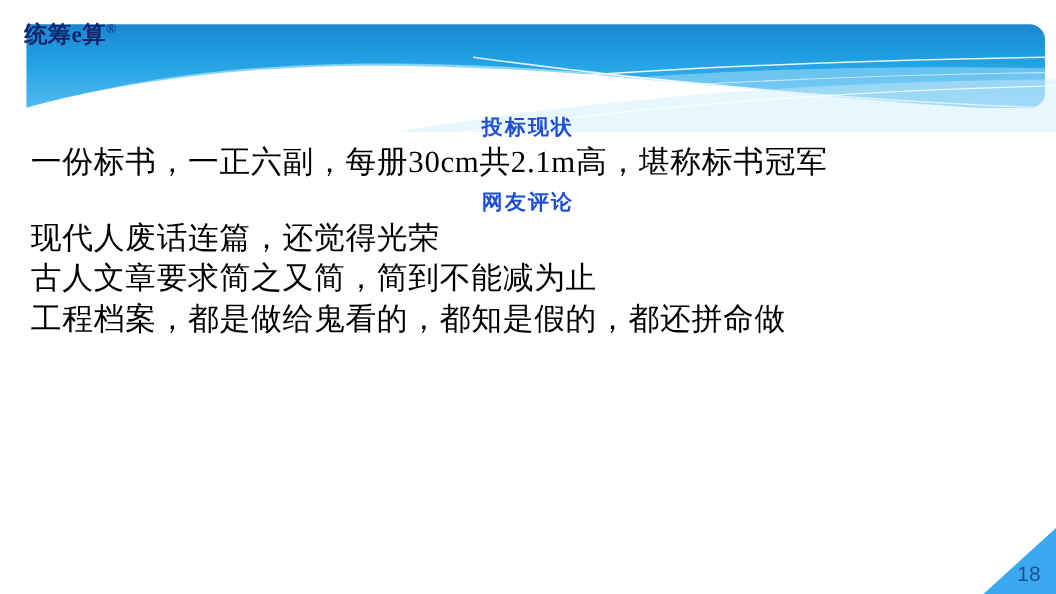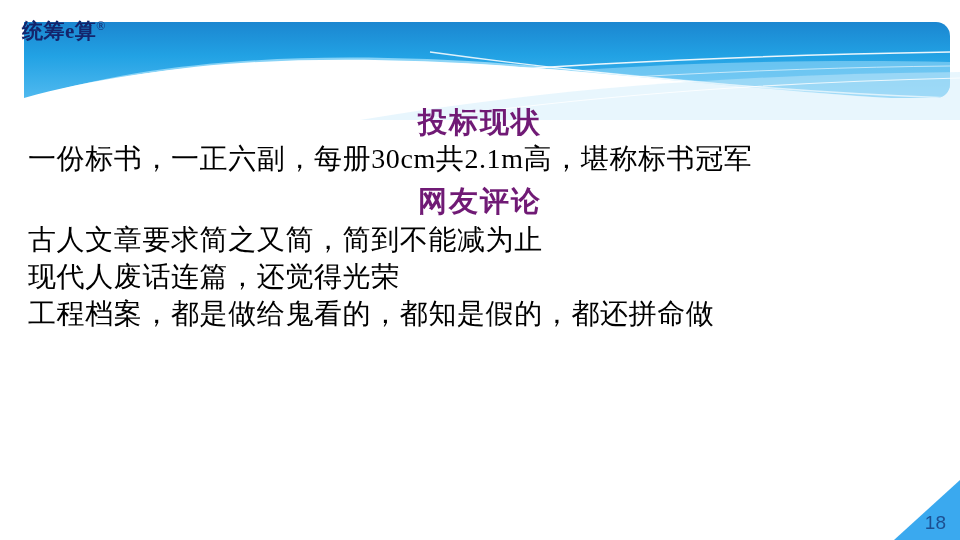--- a/index.html
+++ b/index.html
@@ -53,24 +53,24 @@
   }
 
   
   .content {
     position: absolute;
     left: 0;
     top: 100px;
     width: 960px;
   }
   .heading {
-    color: #701a75;
+    color: #1d4ed8;
     font-family: "Liberation Serif", serif;
     font-weight: bold;
-    font-size: 29px;
+    font-size: 19px;
     text-align: center;
     line-height: 1.12;
     letter-spacing: 2px;
     margin: 0;
     padding: 0;
   }
   .body-line {
     color: #000000;
     font-family: "Liberation Serif", serif;
     font-size: 28px;
@@ -161,22 +161,22 @@
 
   <div class="content">
 
     <div class="block blk-bid">
       <div class="heading h-bid">投标现状</div>
       <div class="body-line">一份标书，一正六副，每册30cm共2.1m高，堪称标书冠军</div>
     </div>
 
     <div class="block blk-cmt">
       <div class="heading h-cmt">网友评论</div>
+      <div class="body-line">现代人废话连篇，还觉得光荣</div>
       <div class="body-line">古人文章要求简之又简，简到不能减为止</div>
-      <div class="body-line">现代人废话连篇，还觉得光荣</div>
       <div class="body-line">工程档案，都是做给鬼看的，都知是假的，都还拼命做</div>
     </div>
 
 
   </div>
 
   <div class="corner">
     <svg width="66" height="60" viewBox="0 0 66 60" xmlns="http://www.w3.org/2000/svg">
       <path d="M66,0 L66,60 L0,60 Z" fill="#3aa9ef"></path>
     </svg>

